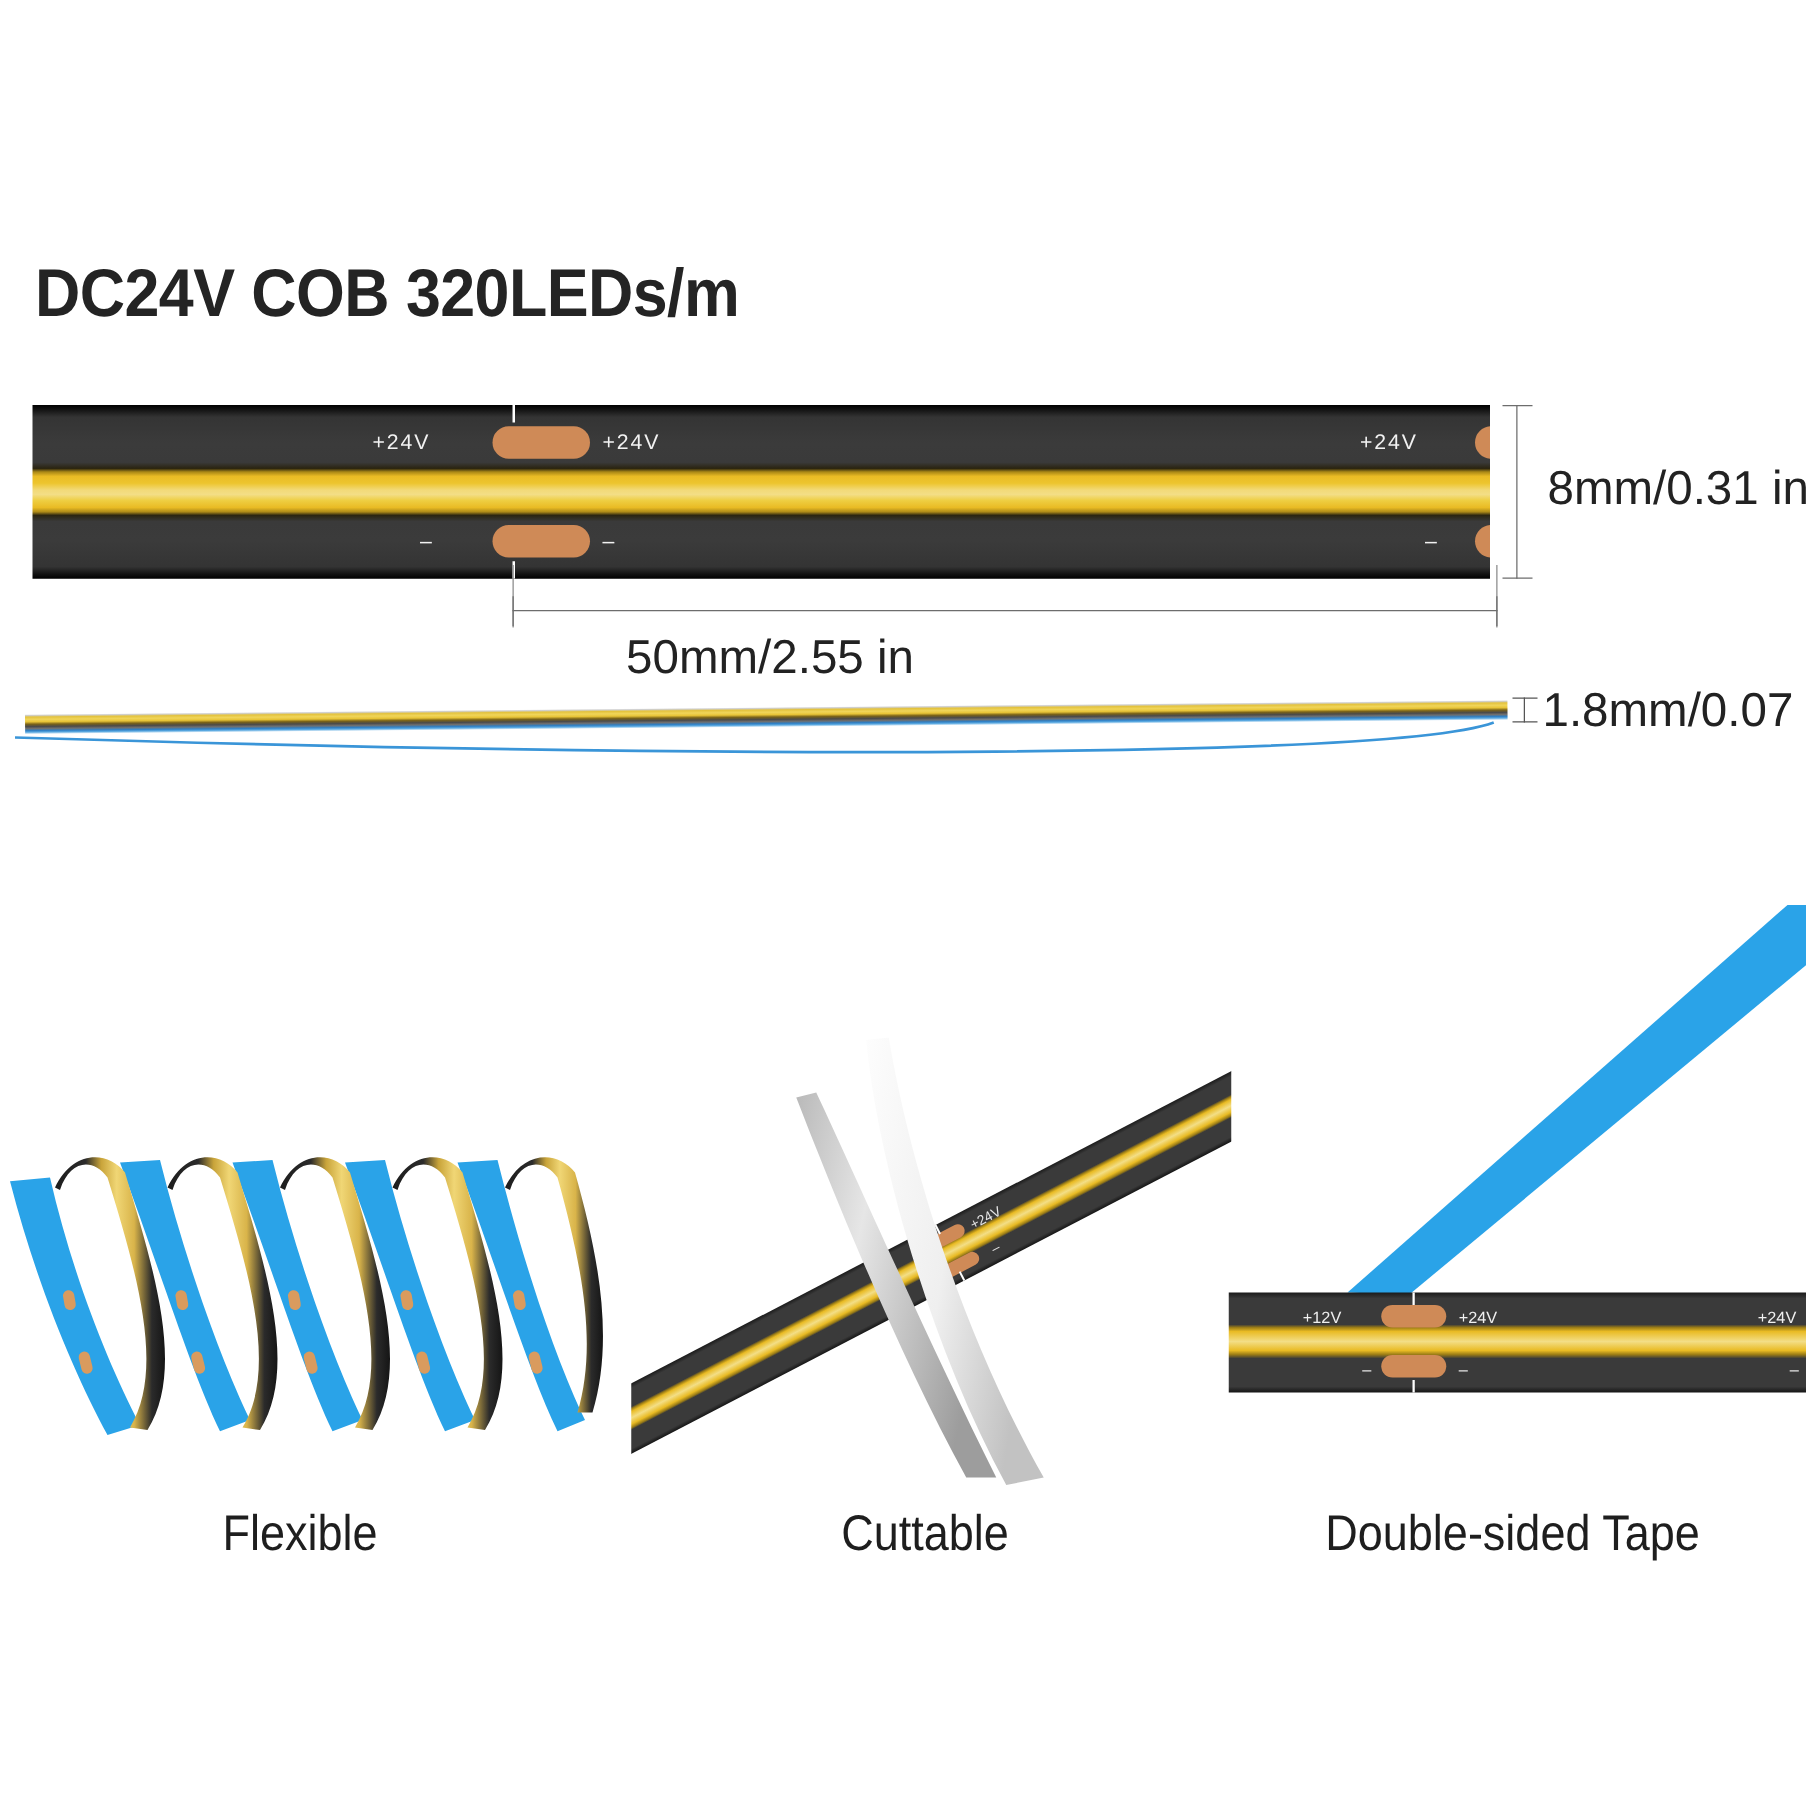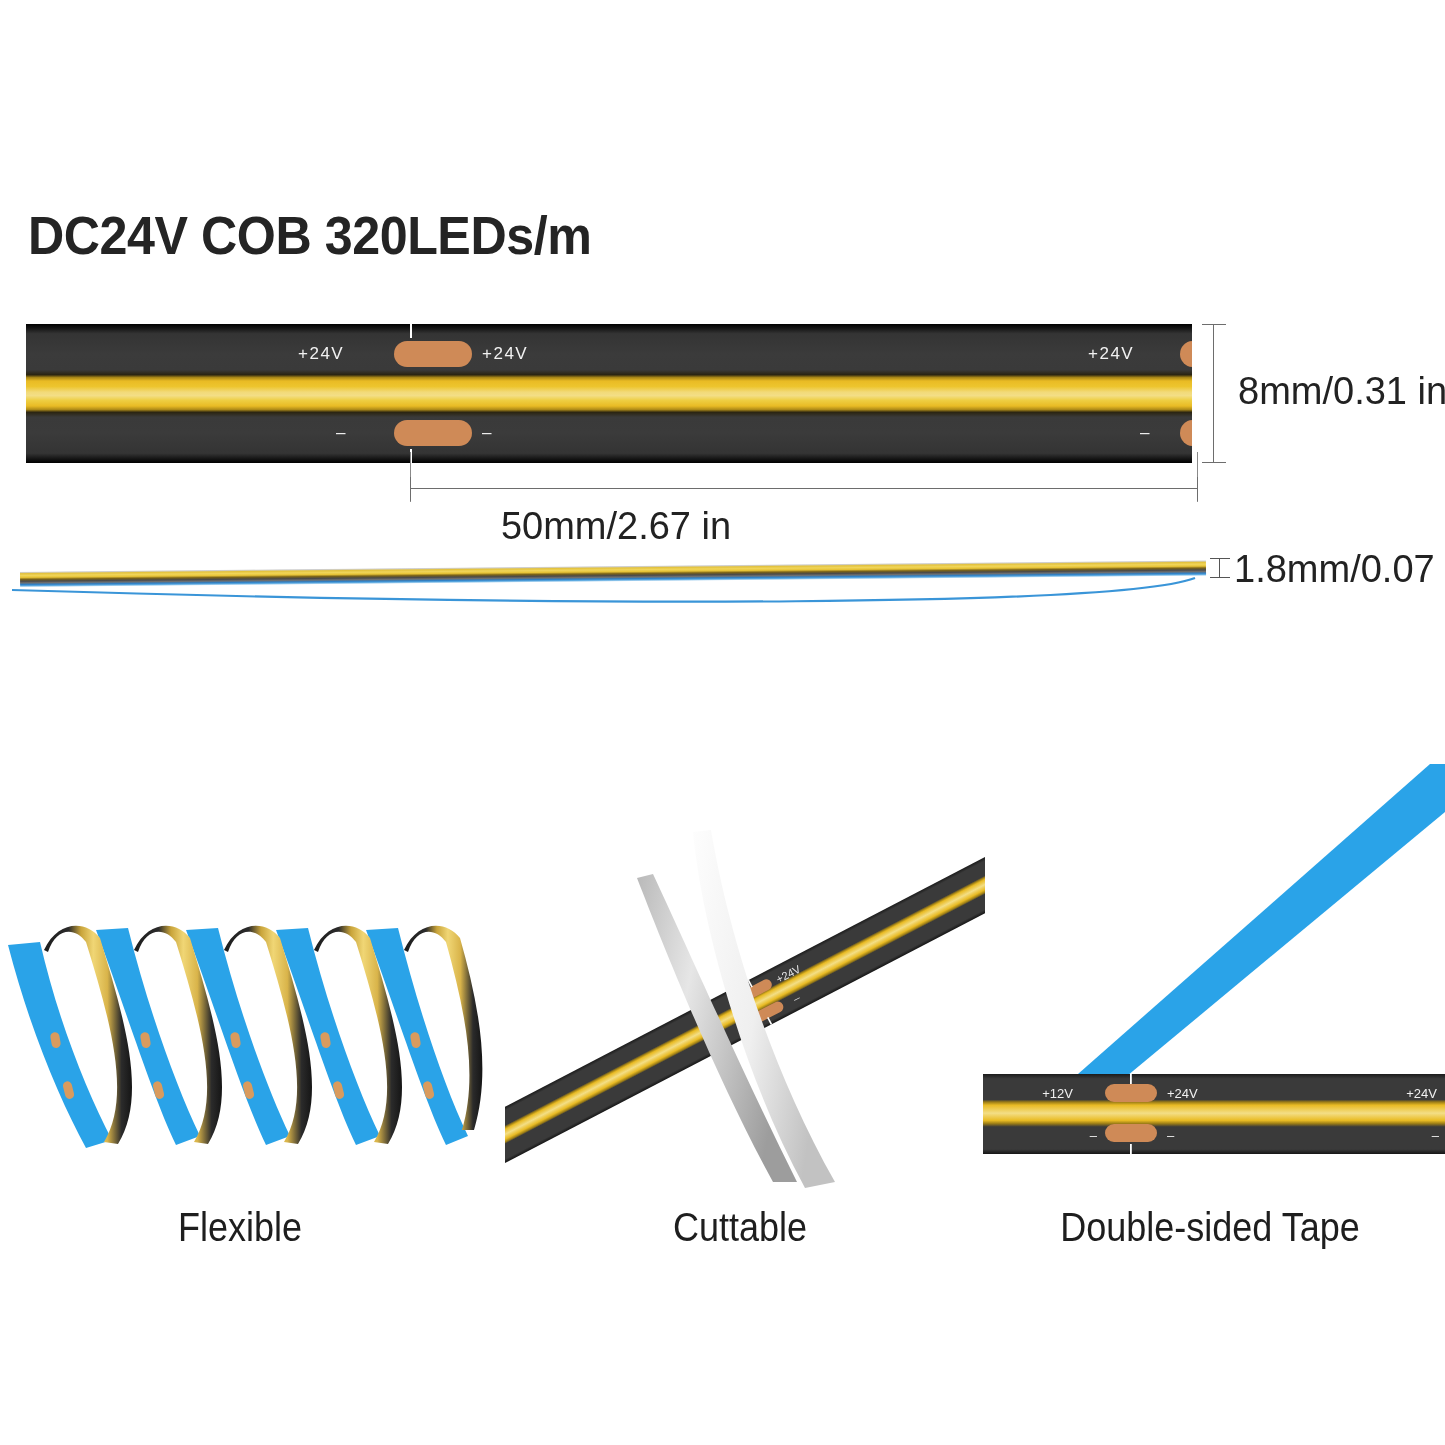--- a/index.html
+++ b/index.html
@@ -228,21 +228,21 @@
     top: 548px;
     font-size: 38px;
     color: #222;
     white-space: nowrap;
   }
 
   
   .panel { position: absolute; }
   #panel-flexible { left: 0px;    top: 890px; width: 500px; height: 300px; }
   #panel-cuttable { left: 505px;  top: 830px; width: 480px; height: 360px; }
-  #panel-tape     { left: 975px;  top: 764px; width: 470px; height: 450px; }
+  #panel-tape     { left: 975px;  top: 724px; width: 470px; height: 450px; }
 
   .caption {
     position: absolute;
     top: 1205px;
     font-size: 40px;
     color: #1e1e1e;
     text-align: center;
     transform: scaleX(0.9);
     white-space: nowrap;
   }
@@ -286,21 +286,21 @@
 </div>
 <div id="label-height">8mm/0.31 in</div>
 
 <div id="dim-len-ext-l"></div>
 <div id="dim-len-ext-r"></div>
 <div id="dim-length">
   <div class="hline"></div>
   <div class="cap l"></div>
   <div class="cap r"></div>
 </div>
-<div id="label-length">50mm/2.67 in</div>
+<div id="label-length">50mm/2.55 in</div>
 
 <div id="side-profile">
   <div class="tilt">
     <div class="layers"></div>
   </div>
 </div>
 <svg id="side-curve" viewBox="0 0 1200 50" width="1200" height="50">
   <path d="M 1195 22 C 1120 50, 600 52, 12 34" fill="none" stroke="#3a95d8" stroke-width="2.2"></path>
 </svg>
 

